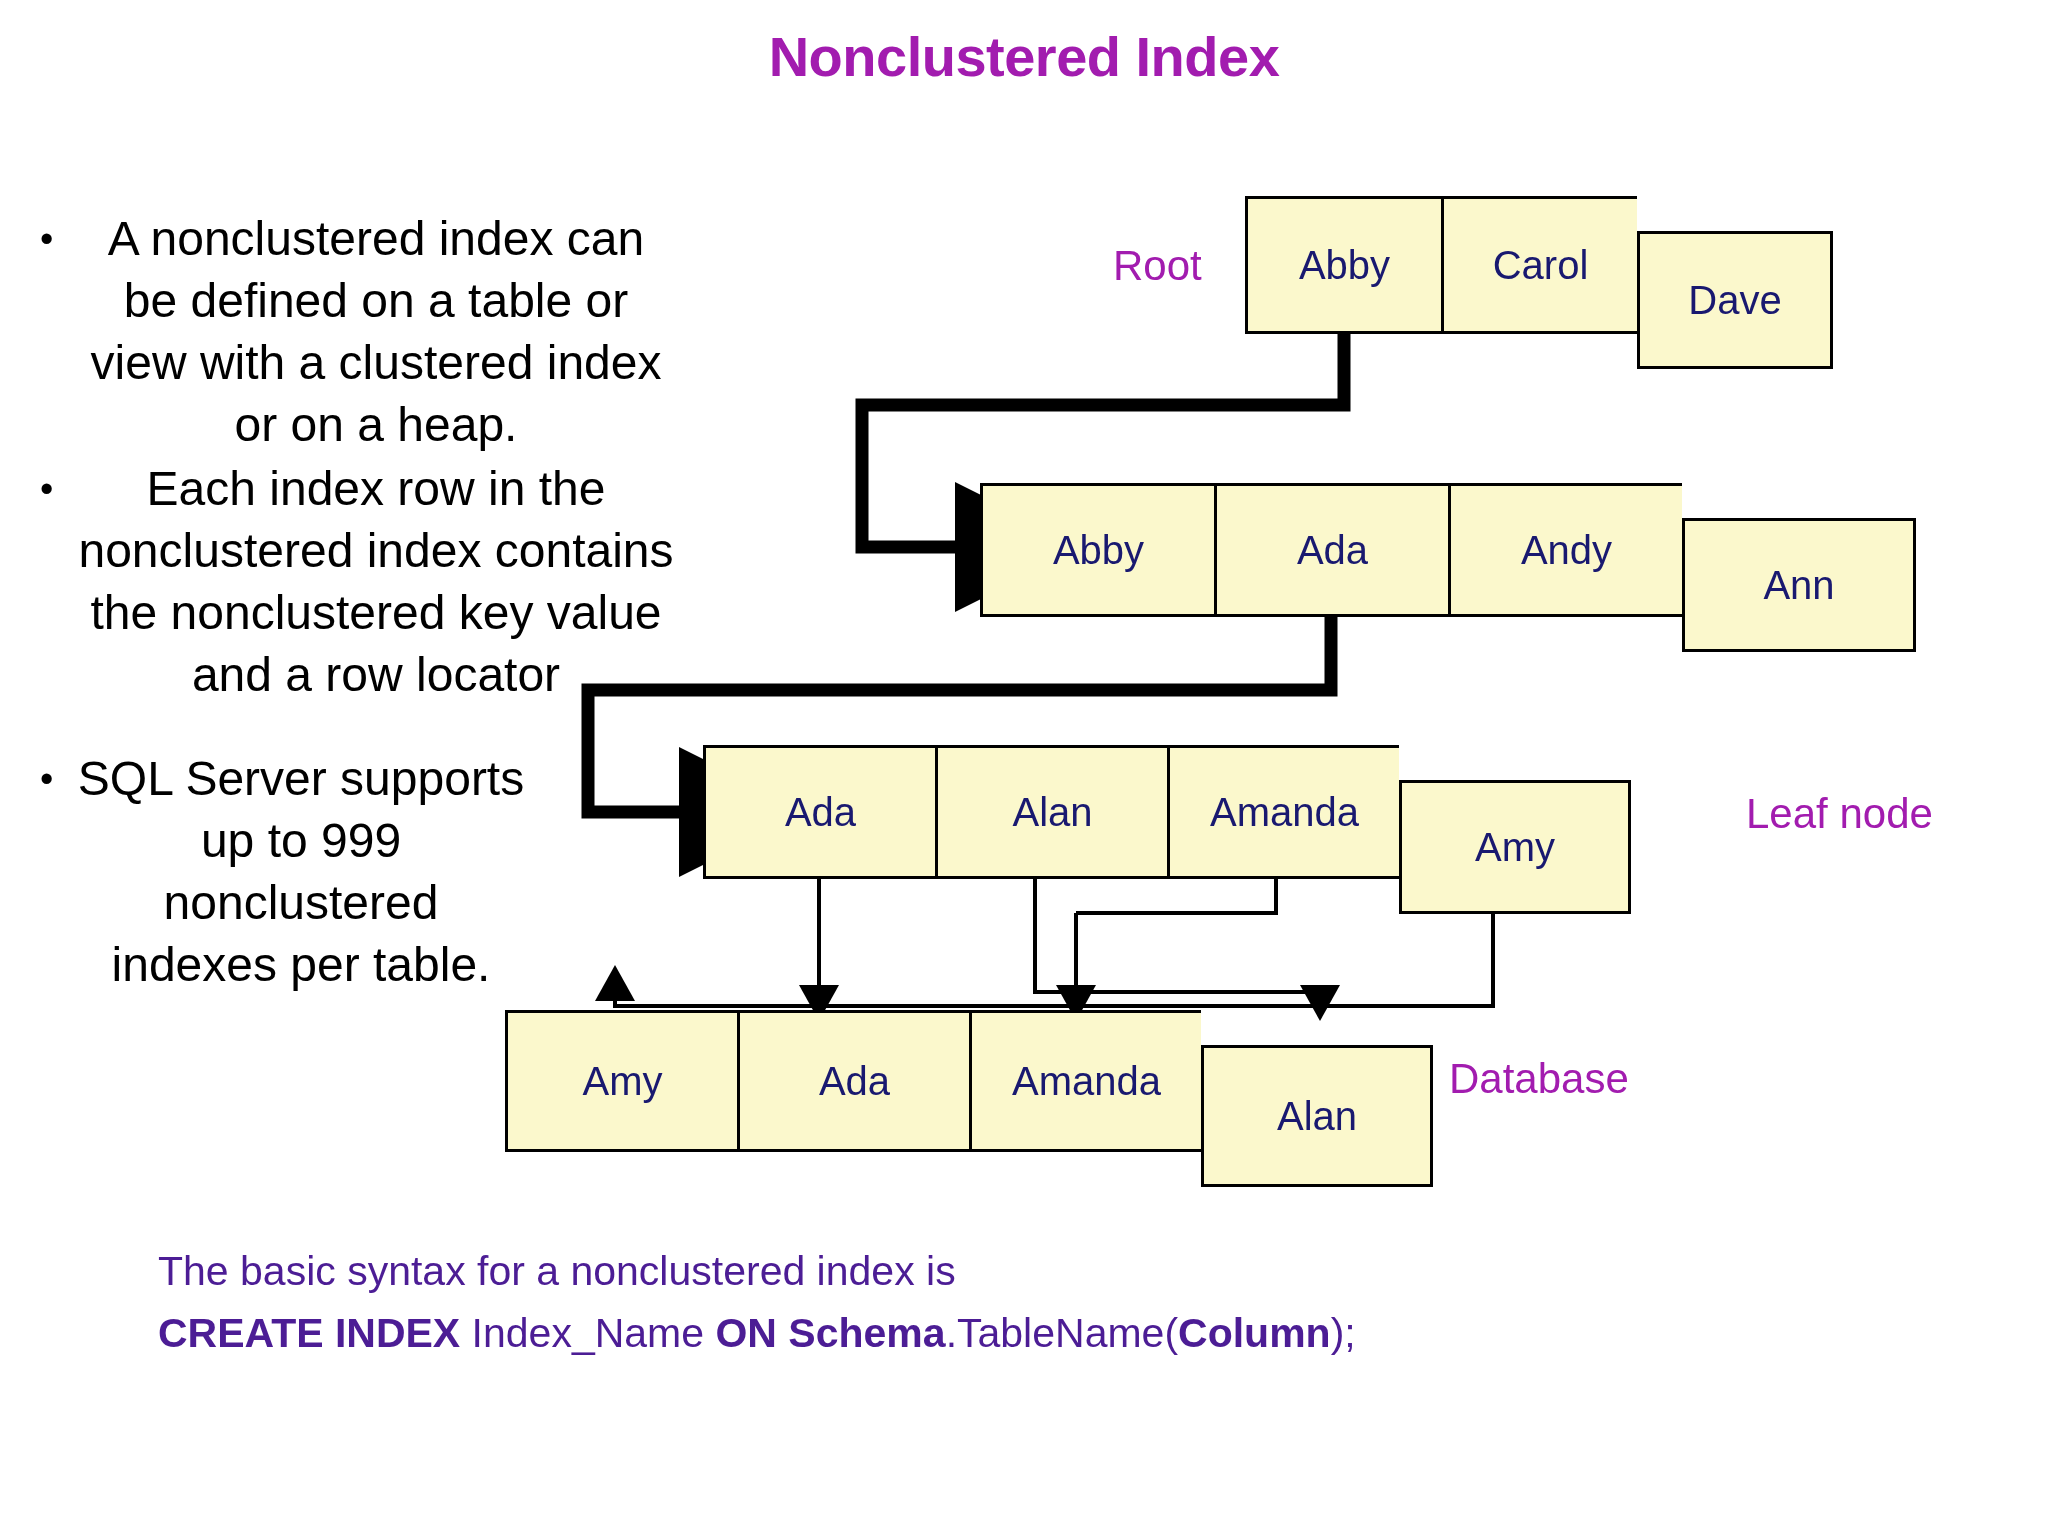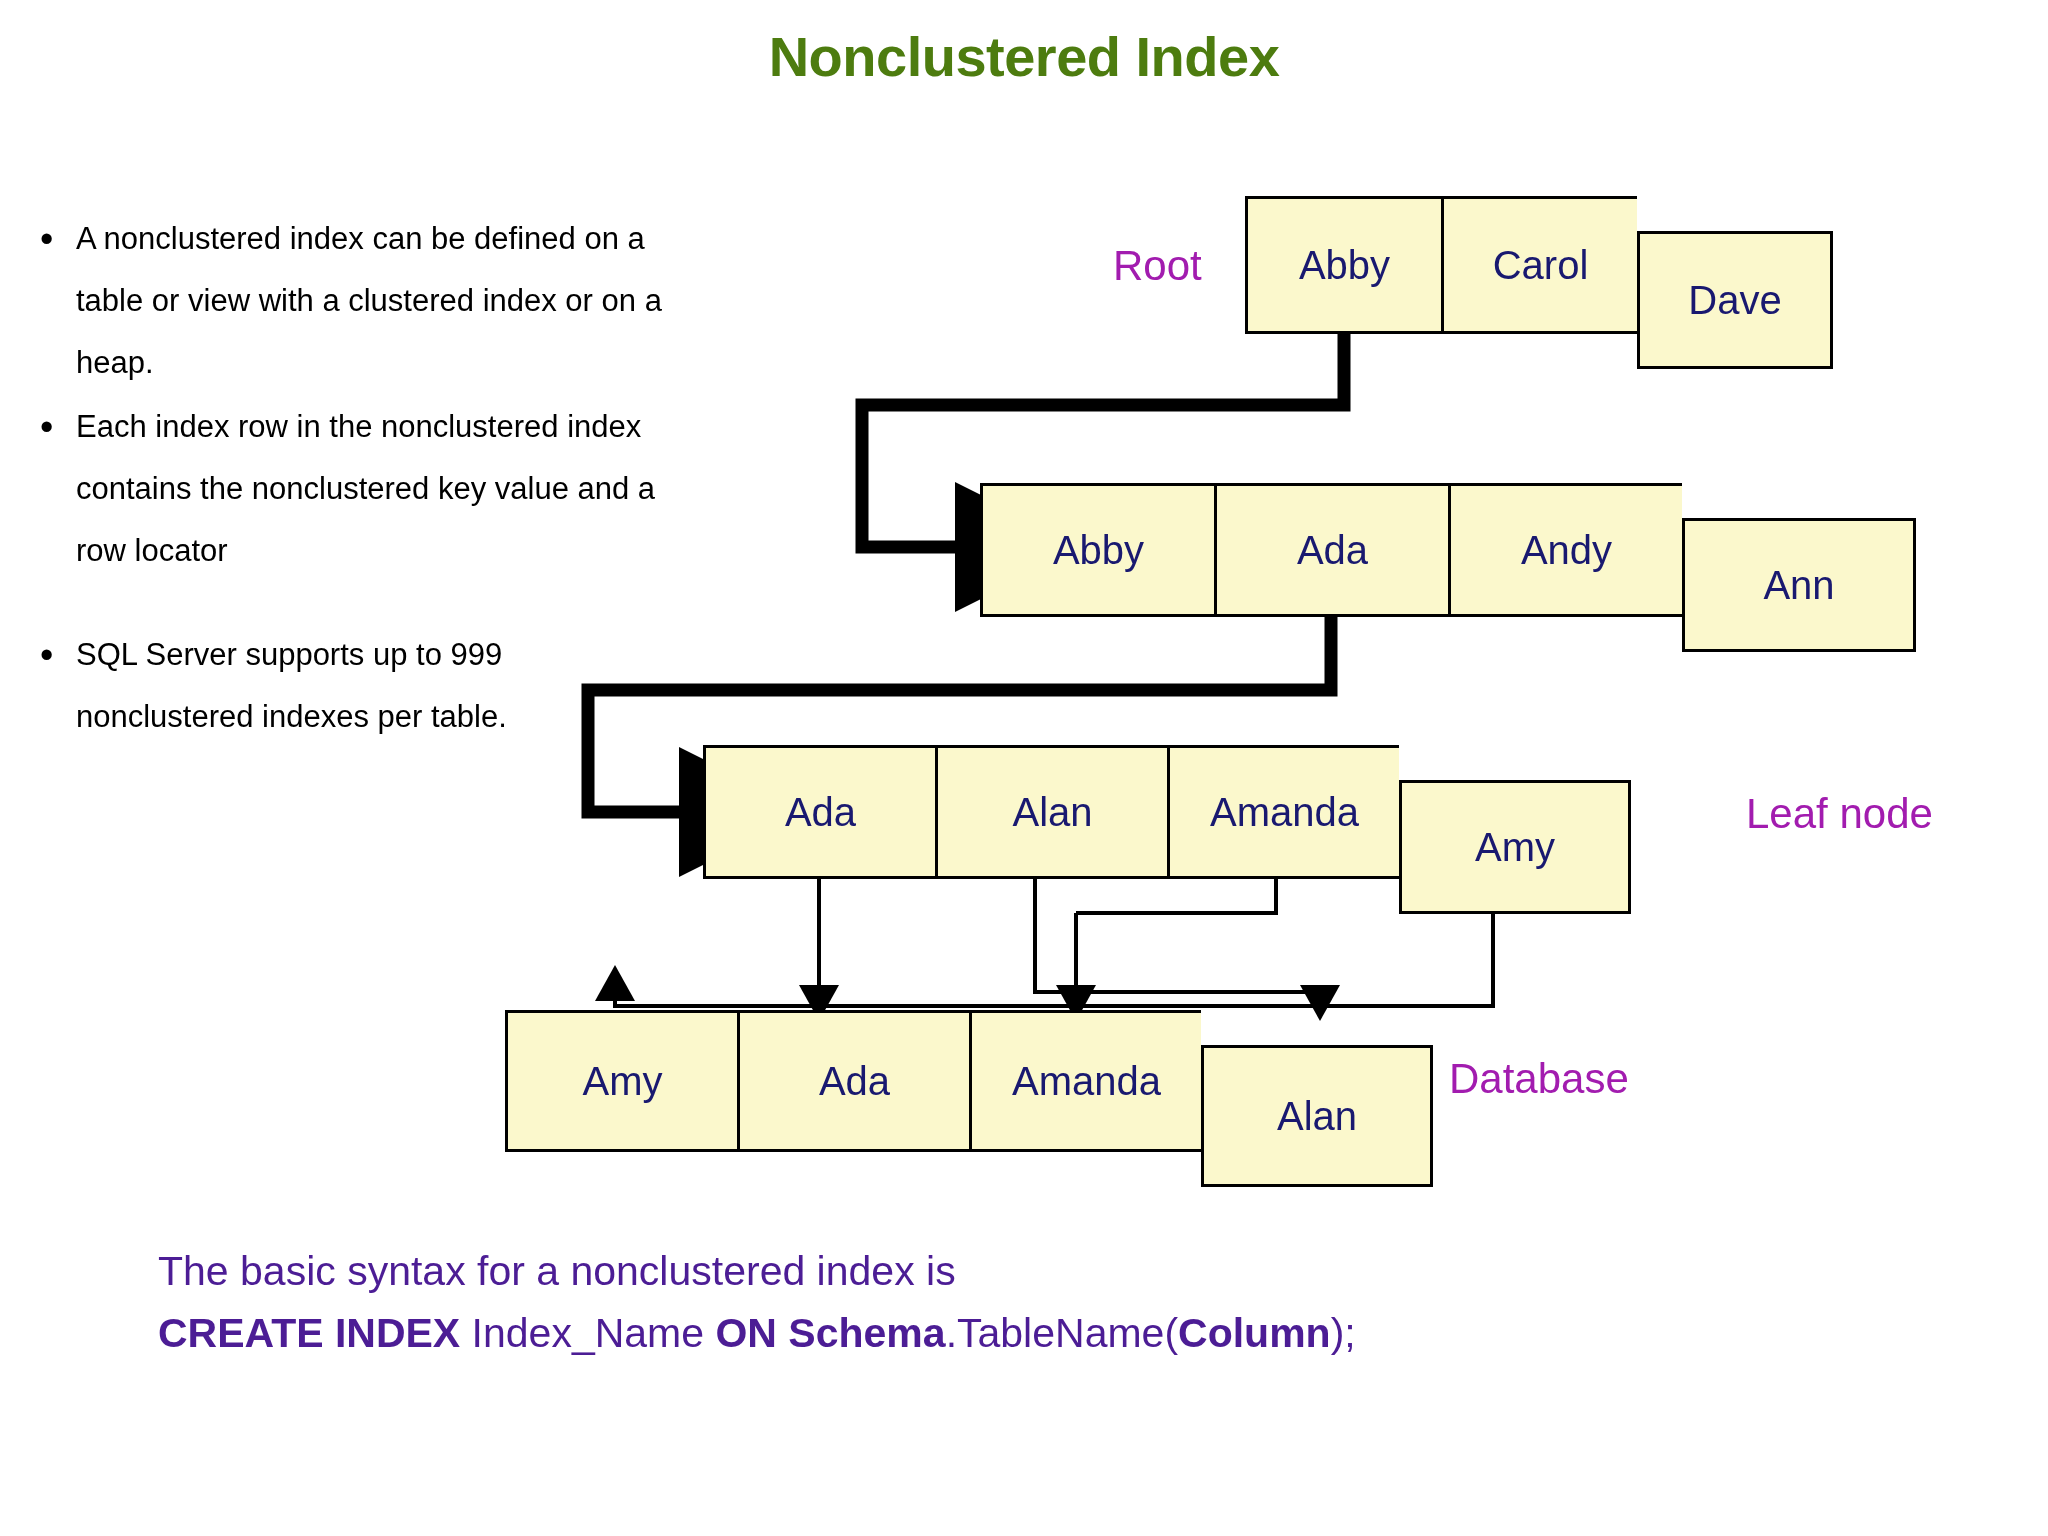--- a/index.html
+++ b/index.html
@@ -20,21 +20,21 @@
   
   #slide-title {
     position: absolute;
     top: 24px;
     left: 0;
     width: 2048px;
     text-align: center;
     font-size: 56px;
     font-weight: bold;
     letter-spacing: -0.5px;
-    color: #4d7c0f;
+    color: #a21caf;
   }
 
   
   #bullet-list {
     position: absolute;
     left: 32px;
     top: 208px;
     width: 730px;
   }
   .bullet-item {
@@ -47,23 +47,24 @@
     width: 44px;
     min-width: 44px;
     font-size: 38px;
     line-height: 62px;
     text-align: left;
     padding-left: 8px;
     box-sizing: border-box;
     color: #000000;
   }
   .bullet-text {
-    font-size: 31px;
+    font-size: 48px;
     line-height: 62px;
     color: #000000;
+    text-align: center;
   }
   .bullet-narrow .bullet-text { max-width: 450px; }
   .bullet-wide  .bullet-text { max-width: 600px; }
 
   
   #diagram {
     position: absolute;
     left: 0;
     top: 0;
     width: 2048px;

